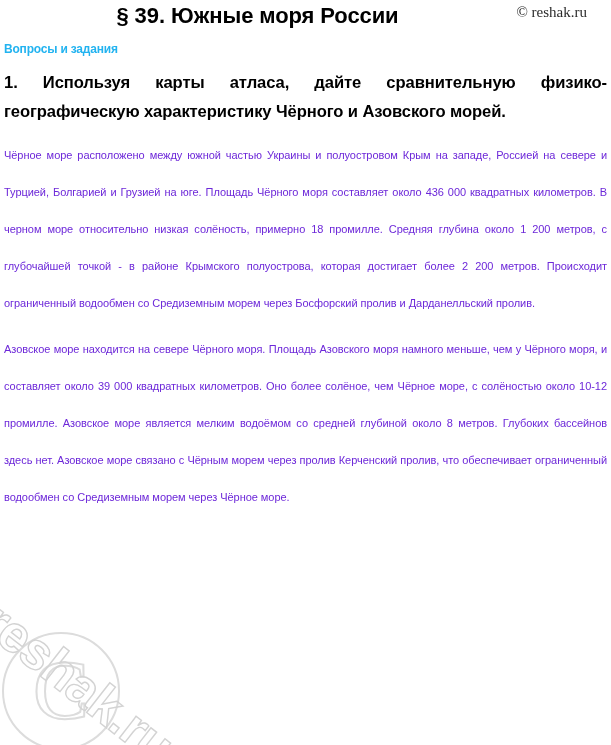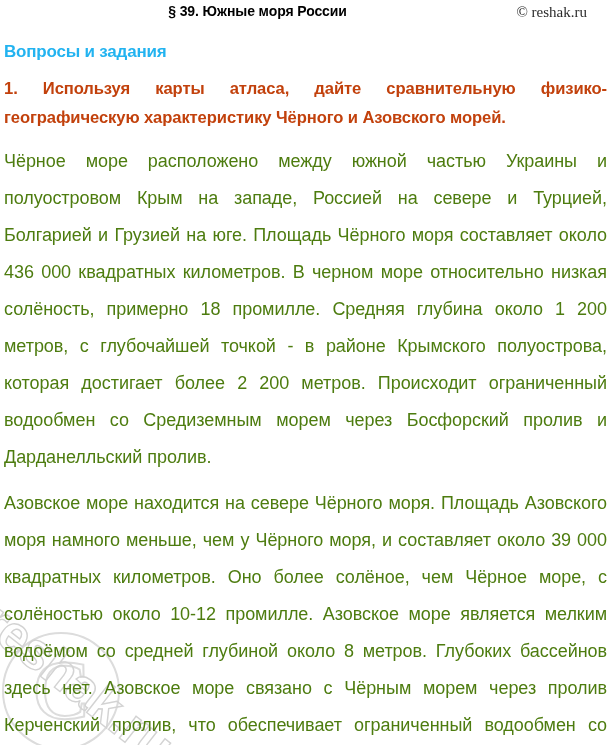--- a/index.html
+++ b/index.html
@@ -77,74 +77,74 @@
     position: relative;
     height: 30px;
     z-index: 2;
   }
   .section-title {
     position: absolute;
     left: 0;
     right: 0;
     top: 3px;
     text-align: center;
-    font-size: 14px;
+    font-size: 22px;
     font-weight: 700;
     color: #000000;
     letter-spacing: -0.1px;
     padding-right: 96px;
   }
   .copyright {
     position: absolute;
     right: 22px;
     top: 4px;
     font-family: "Liberation Serif", "DejaVu Serif", serif;
     font-size: 15px;
     color: #2b2b2b;
     white-space: nowrap;
   }
 
   
   .sub-heading {
     position: relative;
     z-index: 2;
     margin: 12px 0 0 2px;
-    font-size: 17px;
+    font-size: 12px;
     font-weight: 700;
     color: #22b3f0;
     letter-spacing: -0.2px;
   }
 
   
   .question {
     position: relative;
     z-index: 2;
     margin: 12px 2px 0 2px;
     font-size: 16.6px;
     font-weight: 700;
     line-height: 29px;
     text-align: justify;
     text-align-last: left;
-    color: #c2410c;
+    color: #000000;
     letter-spacing: -0.1px;
   }
 
   
   .answer {
     position: relative;
     z-index: 2;
     margin: 0 2px;
   }
   .para {
-    font-size: 18px;
+    font-size: 11px;
     font-weight: 400;
     line-height: 37px;
     text-align: justify;
     text-align-last: left;
-    color: #4d7c0f;
+    color: #6d28d9;
     letter-spacing: -0.05px;
     margin: 0;
   }
   .para + .para {
     margin-top: 9px;
   }
   .para.first {
     margin-top: 11px;
   }
 </style>

